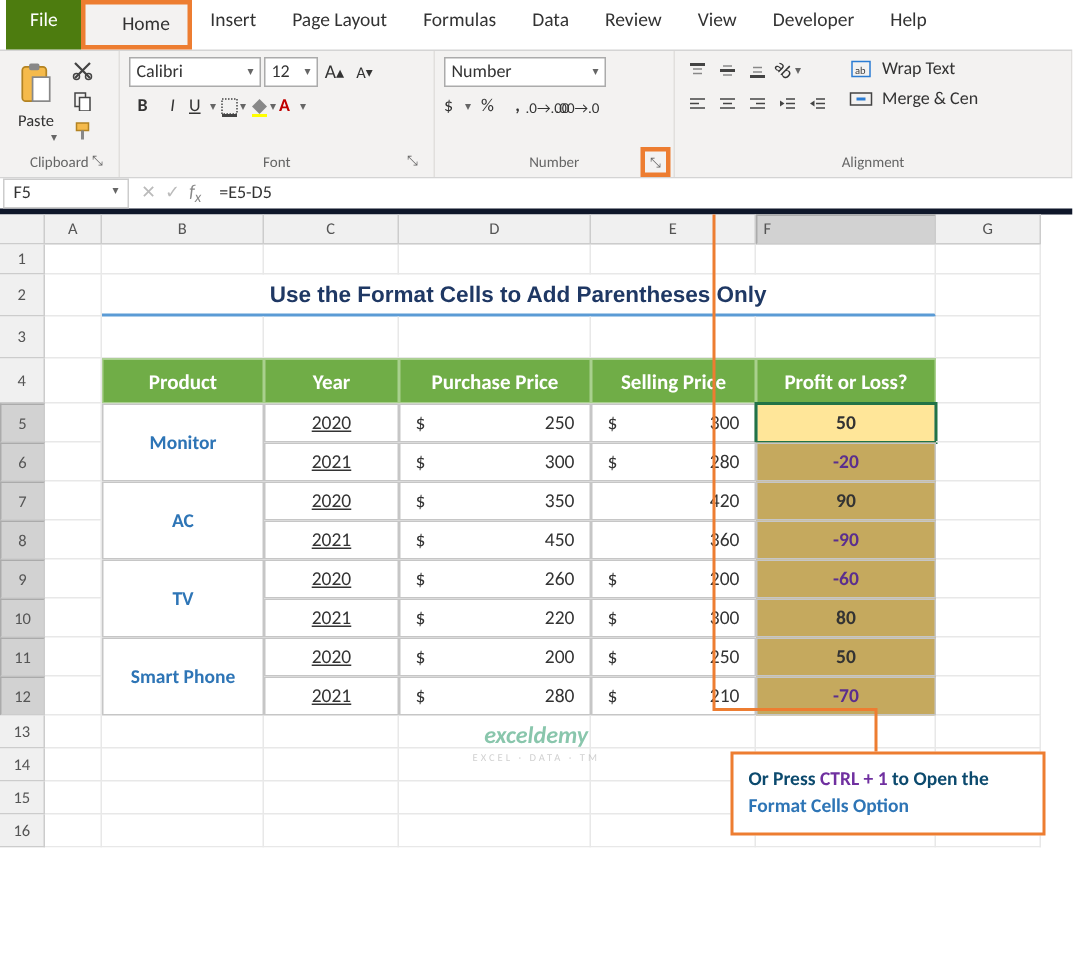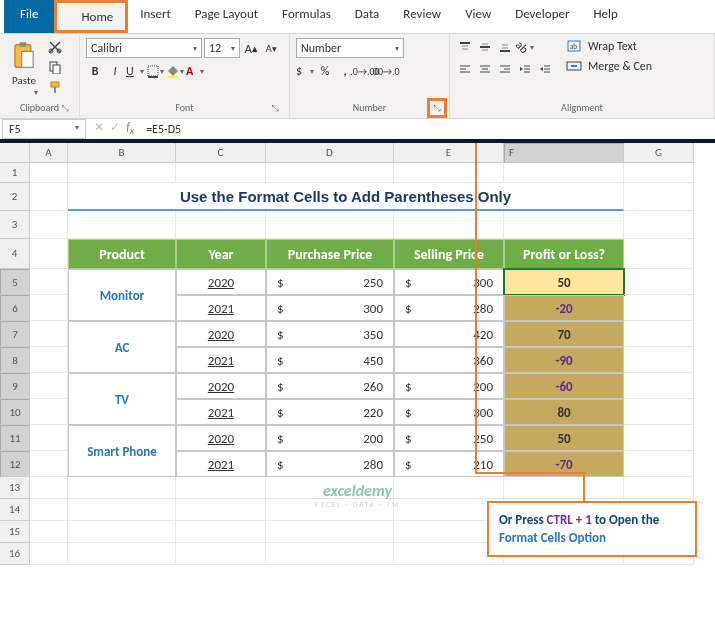--- a/index.html
+++ b/index.html
@@ -2,39 +2,39 @@
 <html><head>
 <meta charset="utf-8">
 <style>
 * { box-sizing: border-box; margin: 0; padding: 0; font-family: 'Segoe UI', Calibri, sans-serif; }
 body { background: #fff; font-size: 12px; color: #333; width: 715px; }
 
 
 .tabs { display: flex; background: #fff; border-bottom: 1px solid #d4d4d4; padding-left: 4px; }
 .tab { padding: 6px 12px; font-size: 13px; cursor: pointer; }
 .tab.active { background: #f3f2f1; }
-.tab.file { background: #0369a1; color: #fff; padding: 6px 16px; }
+.tab.file { background: #4d7c0f; color: #fff; padding: 6px 16px; }
 .tab.home-hl { border: 3px solid #ed7d31; padding-left: 24px; }
 
 
 .ribbon { background: #f3f2f1; display: flex; border-bottom: 1px solid #d4d4d4; }
 .group { border-right: 1px solid #e1dfdd; padding: 4px 6px 2px; display: flex; flex-direction: column; }
 .group-body { flex: 1; display: flex; align-items: flex-start; gap: 4px; }
 .group-label { font-size: 10px; text-align: center; color: #666; padding: 2px 0; position: relative; }
 .launcher { position: absolute; right: 2px; bottom: 2px; width: 12px; height: 12px; font-size: 9px; cursor: pointer; }
 .launcher.hl { border: 3px solid #ed7d31; width: 20px; height: 20px; right: -4px; bottom: -2px; display: flex; align-items: center; justify-content: center; }
 
 .btn-lg { display: flex; flex-direction: column; align-items: center; padding: 2px 4px; cursor: pointer; }
 .btn-lg .ico { width: 28px; height: 32px; }
 .btn-lg .lbl { font-size: 11px; margin-top: 2px; }
 .col { display: flex; flex-direction: column; gap: 2px; }
 .row { display: flex; gap: 2px; align-items: center; }
 .mini { width: 18px; height: 18px; display: flex; align-items: center; justify-content: center; cursor: pointer; font-size: 12px; }
 .sel { border: 1px solid #ababab; background: #fff; padding: 1px 4px; font-size: 12px; height: 20px; display: flex; align-items: center; gap: 4px; }
-.sel.font { width: 116px; text-align: right; }
+.sel.font { width: 88px; text-align: right; }
 .sel.size { width: 36px; }
 .sel.num { width: 108px; }
 .chev { font-size: 8px; margin-left: auto; color: #666; }
 
 
 .fbar { display: flex; border-bottom: 4px solid #0f172a; background: #fff; height: 24px; align-items: center; }
 .name-box { width: 84px; border: 1px solid #ccc; padding: 2px 6px; margin: 2px; font-size: 12px; display: flex; gap: 6px; }
 .fx-btns { display: flex; gap: 6px; padding: 0 6px; color: #888; }
 .fx-input { flex: 1; padding: 2px 6px; font-size: 12px; }
 
@@ -400,21 +400,21 @@
   <div class="grow">
     <div class="rowh rd sel">7</div>
     <div class="cell cA rd"></div>
     <div class="cell tcell prod cB" style="height:52px;margin-bottom:-26px;position:relative;z-index:8">AC</div>
     <div class="cell tcell yr cC rd">2020</div>
     <div class="cell tcell cur cD rd">
           <span class="sym">$</span>
           <span class="val">350</span>
         </div>
     <div class="cell tcell just-val cE rd">420</div>
-    <div class="cell tcell pl  pl-sel cF rd">70</div>
+    <div class="cell tcell pl  pl-sel cF rd">90</div>
     <div class="cell cG rd"></div>
   </div>
   <div class="grow">
     <div class="rowh rd sel">8</div>
     <div class="cell cA rd"></div>
     <div class="cell cB rd" style="border:none"></div>
     <div class="cell tcell yr cC rd">2021</div>
     <div class="cell tcell cur cD rd">
           <span class="sym">$</span>
           <span class="val">450</span>

